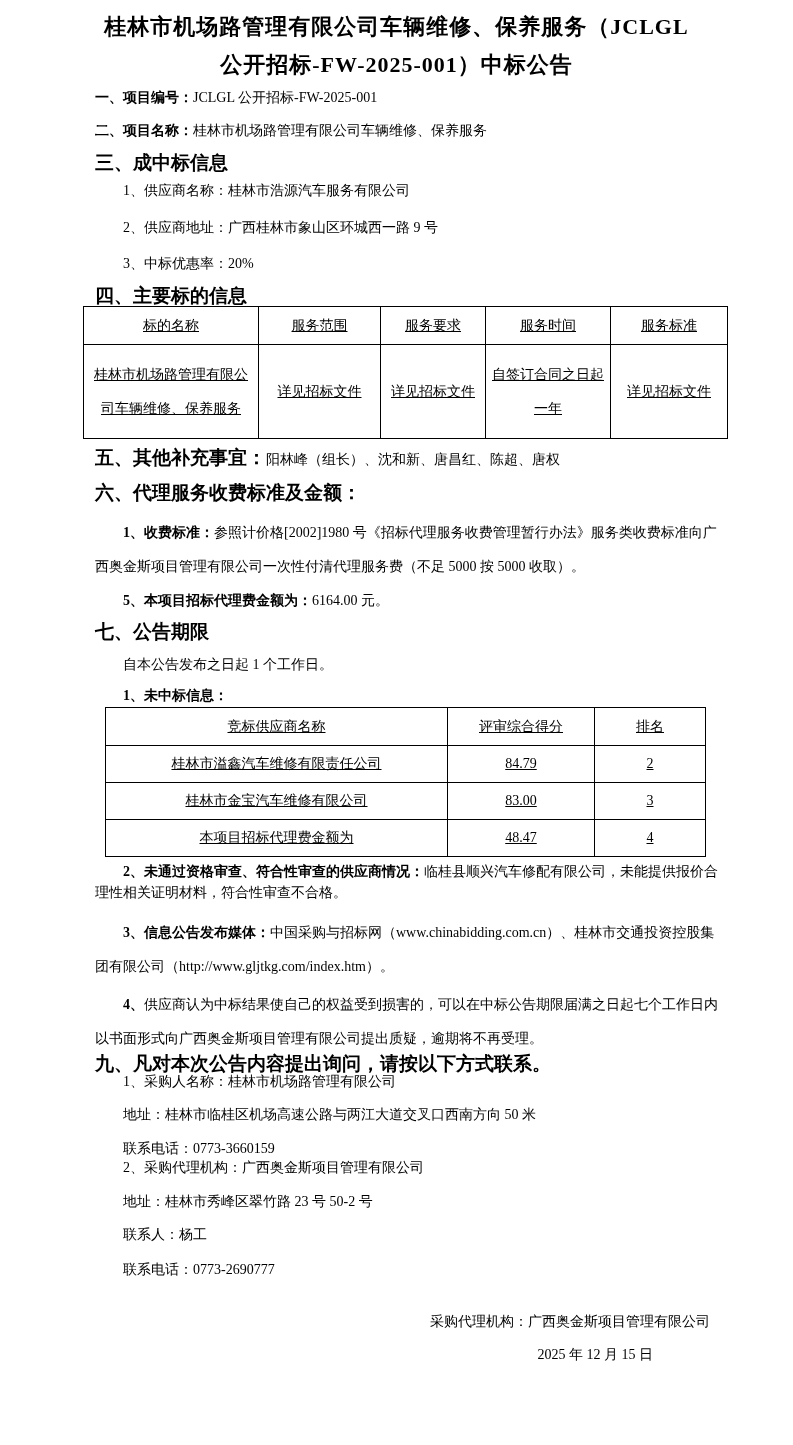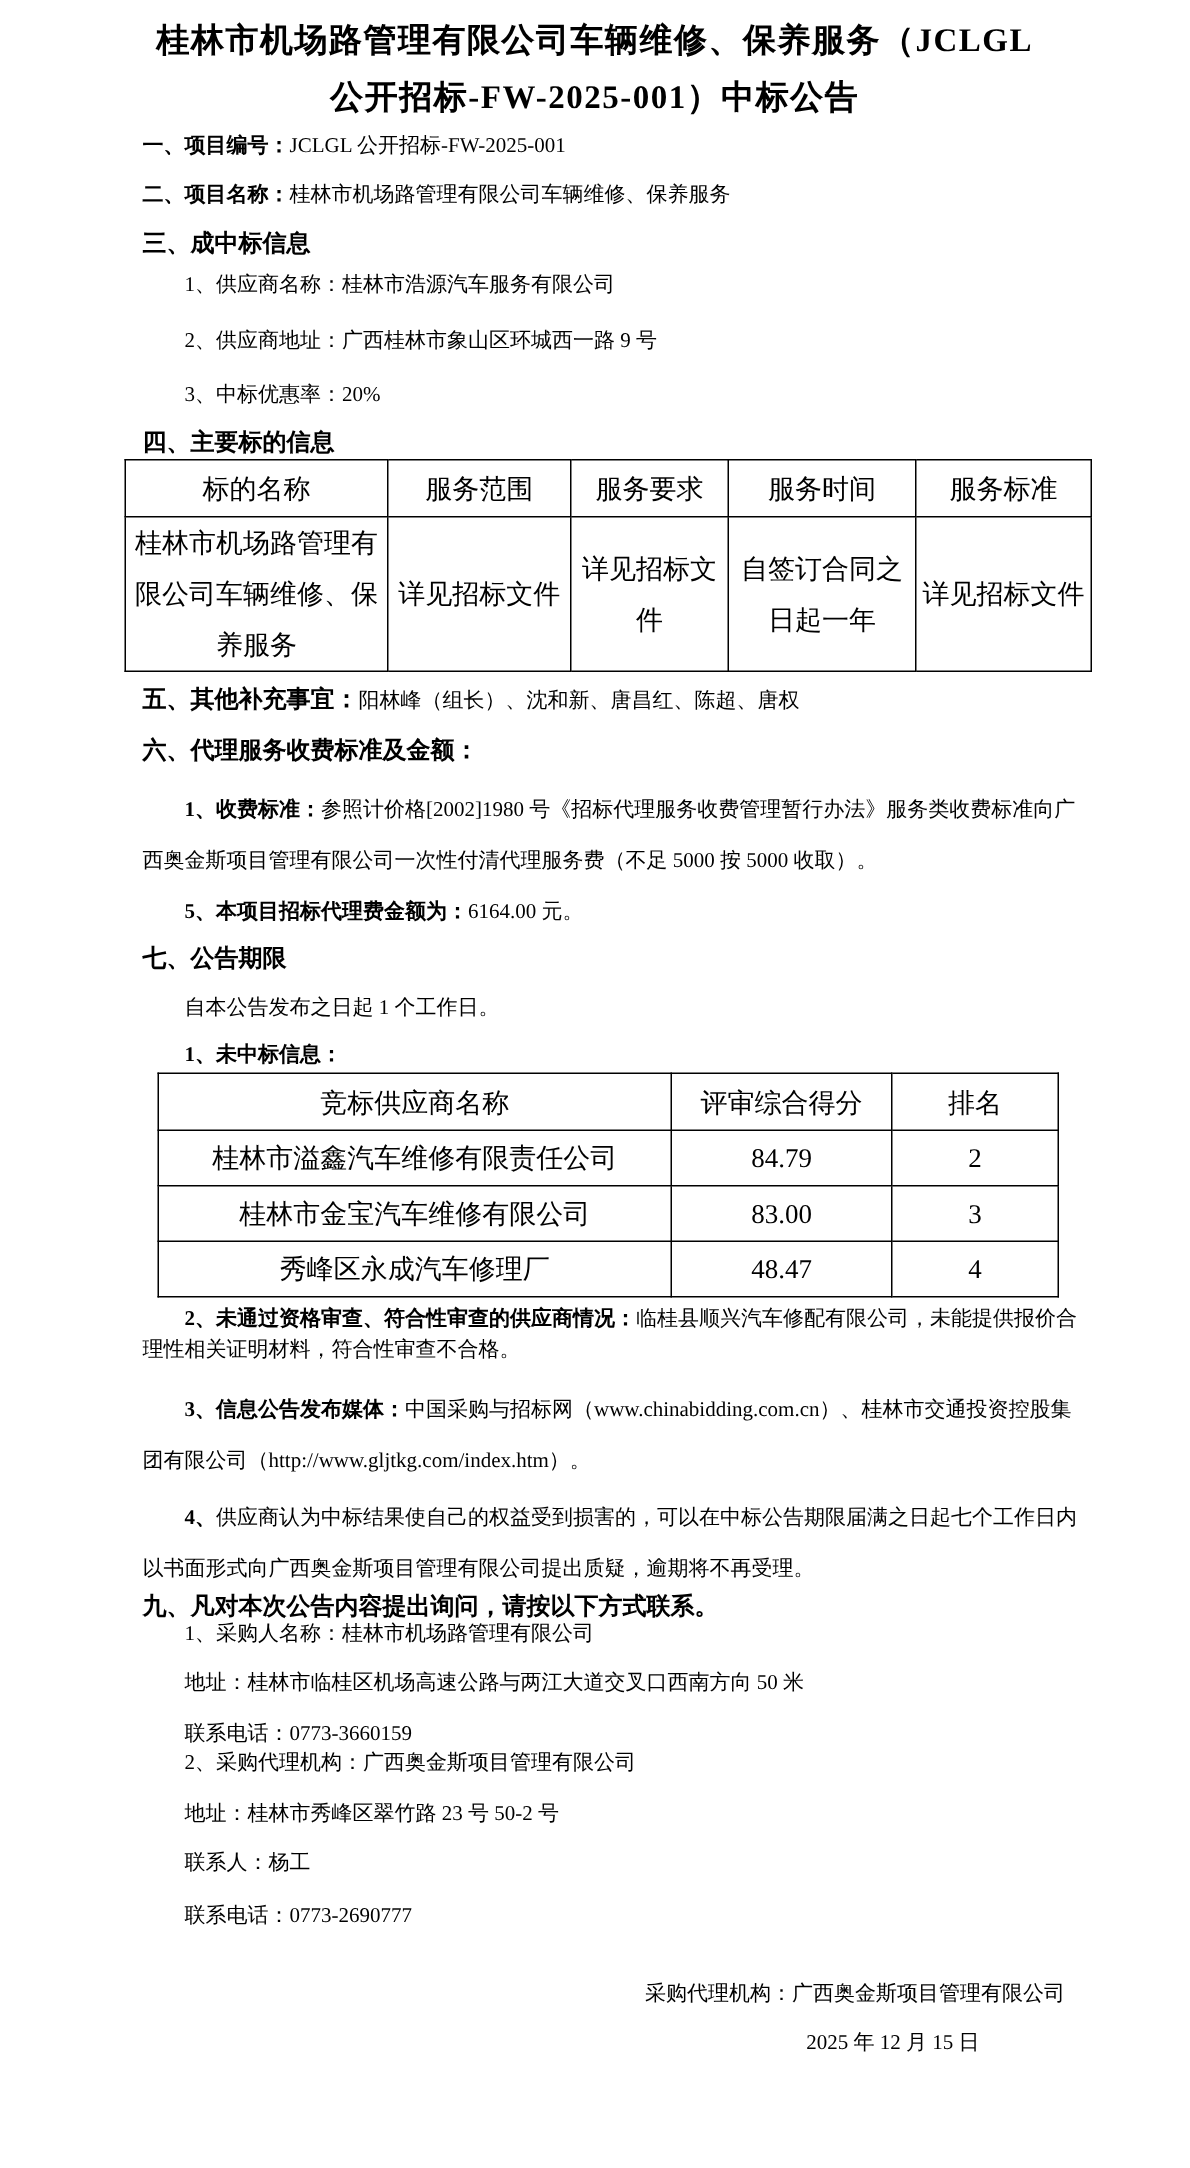--- a/index.html
+++ b/index.html
@@ -11,26 +11,26 @@
   .page{
     position:relative;box-sizing:border-box;
     width:793px;height:1172px;
     padding:8px 73px 0 95px;
   }
   .title{
     font-weight:bold;font-size:22px;line-height:38px;letter-spacing:1px;
     text-align:center;margin-left:-95px;margin-right:-73px;
   }
   .ln{line-height:16px;white-space:nowrap;}
-  .hd{font-weight:bold;font-size:16px;}
+  .hd{font-weight:bold;font-size:19px;}
   .b{font-weight:bold;}
   .ind{padding-left:28px;}
   .para{line-height:34px;text-indent:28px;white-space:normal;}
   .para-tight{line-height:21px;text-indent:28px;white-space:normal;}
-  table{border-collapse:collapse;table-layout:fixed;font-size:18px;}
+  table{border-collapse:collapse;table-layout:fixed;font-size:14px;text-decoration:underline;}
   th,td{border:1px solid #000;text-align:center;vertical-align:middle;
         font-weight:normal;padding:0 4px;overflow:hidden;}
   .t1{width:644px;margin-left:-12px;margin-top:2px;}
   .t1 th{height:37px;}
   .t1 td{height:93px;line-height:34px;}
   .t2{width:600px;margin-left:10px;margin-top:3px;border-radius:12px;}
   .t2 th{height:37px;}
   .t2 td{height:36px;}
   .footer-line{text-align:right;line-height:16px;white-space:nowrap;}
 </style>
@@ -126,21 +126,21 @@
         <td>桂林市溢鑫汽车维修有限责任公司</td>
         <td>84.79</td>
         <td>2</td>
       </tr>
       <tr>
         <td>桂林市金宝汽车维修有限公司</td>
         <td>83.00</td>
         <td>3</td>
       </tr>
       <tr>
-        <td>秀峰区永成汽车修理厂</td>
+        <td>本项目招标代理费金额为</td>
         <td>48.47</td>
         <td>4</td>
       </tr>
     </tbody>
   </table>
 
   <div class="para-tight" style="margin-top:4px">
     <span class="b">2、未通过资格审查、符合性审查的供应商情况：</span><span>临桂县顺兴汽车修配有限公司，未能提供报价合理性相关证明材料，符合性审查不合格。</span>
   </div>
 

